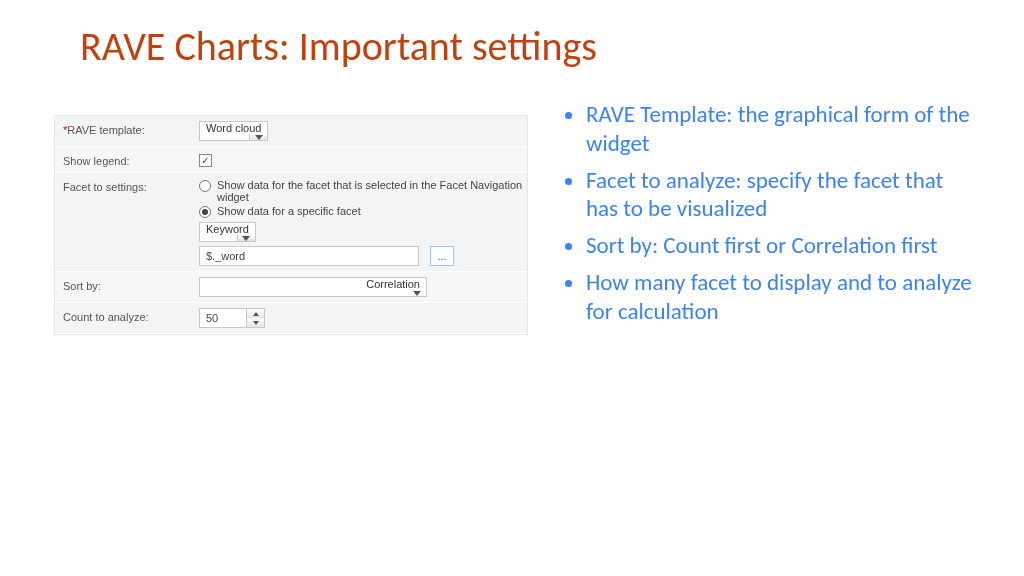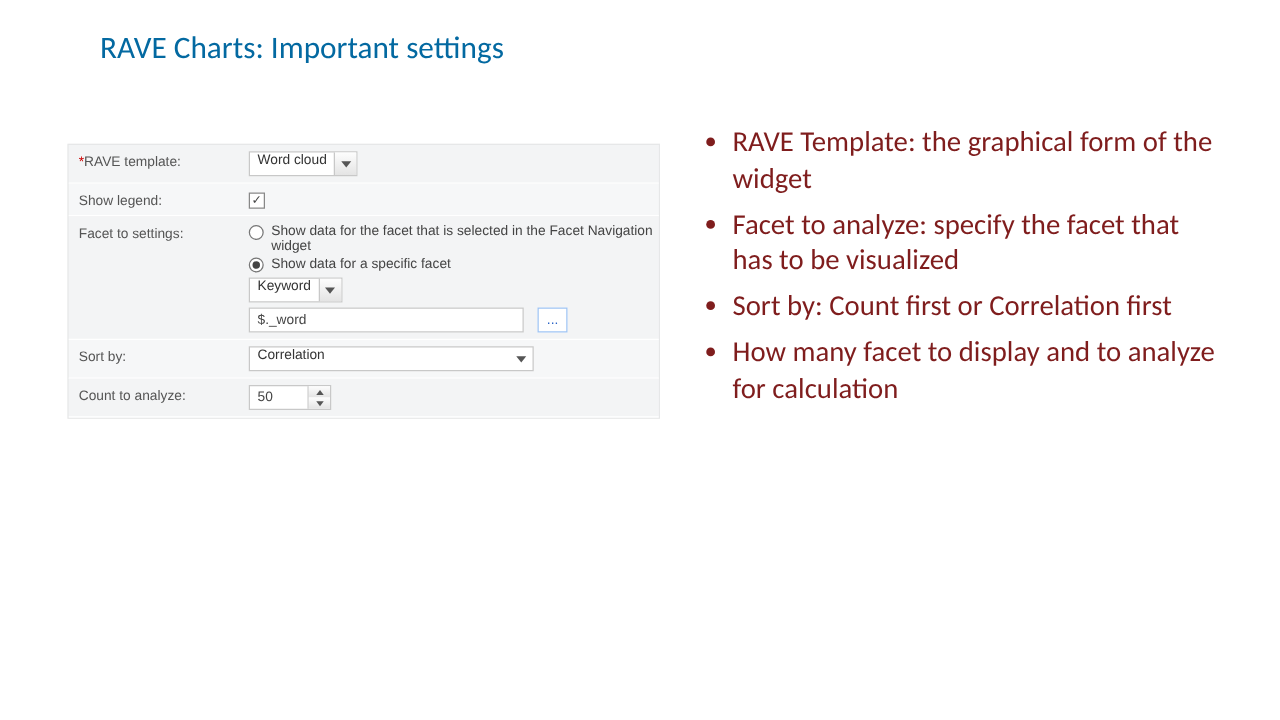--- a/index.html
+++ b/index.html
@@ -8,23 +8,23 @@
     width: 1024px;
     height: 576px;
     background: #fff;
     font-family: Calibri, Arial, sans-serif;
     position: relative;
   }
   .slide-title {
     position: absolute;
     left: 80px;
     top: 22px;
-    font-size: 25px;
+    font-size: 40px;
     font-weight: 400;
-    color: #0369a1;
+    color: #c2410c;
   }
   .panel {
     position: absolute;
     left: 54px;
     top: 105px;
     width: 474px;
     background: #f1f2f3;
     font-family: Arial, Helvetica, sans-serif;
     font-size: 11px;
     color: #444;
@@ -43,26 +43,27 @@
     width: 140px;
     padding-left: 4px;
     padding-top: 3px;
     font-size: 11px;
     color: #555;
   }
   .required-star { color:#c00; }
   .row-value { flex:1; }
   .select-look {
     display:inline-flex;
-    align-items:flex-start;
+    align-items:flex-end;
     height:20px;
     background:#fff;
     border:1px solid #c8c8c8;
     font-size:11px;
     color:#333;
+    flex-direction:column;
   }
   .select-look .sel-text { padding:0 6px; }
   .select-look .sel-btn {
     width:18px;
     height:100%;
     background:linear-gradient(#fdfdfd,#e4e4e4);
     border-left:1px solid #c8c8c8;
     display:flex;align-items:center;justify-content:center;
   }
   .tri-down {
@@ -95,21 +96,21 @@
   .wide-select { width:228px;justify-content:space-between; }
   .wide-select .sel-btn { border-left:none;background:none;width:18px; }
   .facet-sub { margin-top:4px; }
 
   .bullets {
     position:absolute;
     left:554px;
     top:100px;
     width:420px;
     font-size:23px;
-    color:#7f1d1d;
+    color:#3b82f6;
     line-height:1.25;
   }
   .bullets ul { margin:0;padding-left:32px; }
   .bullets li { margin-bottom:8px; }
 </style>
 </head>
 <body>
 
 <div class="slide-title">RAVE Charts: Important settings</div>
 

